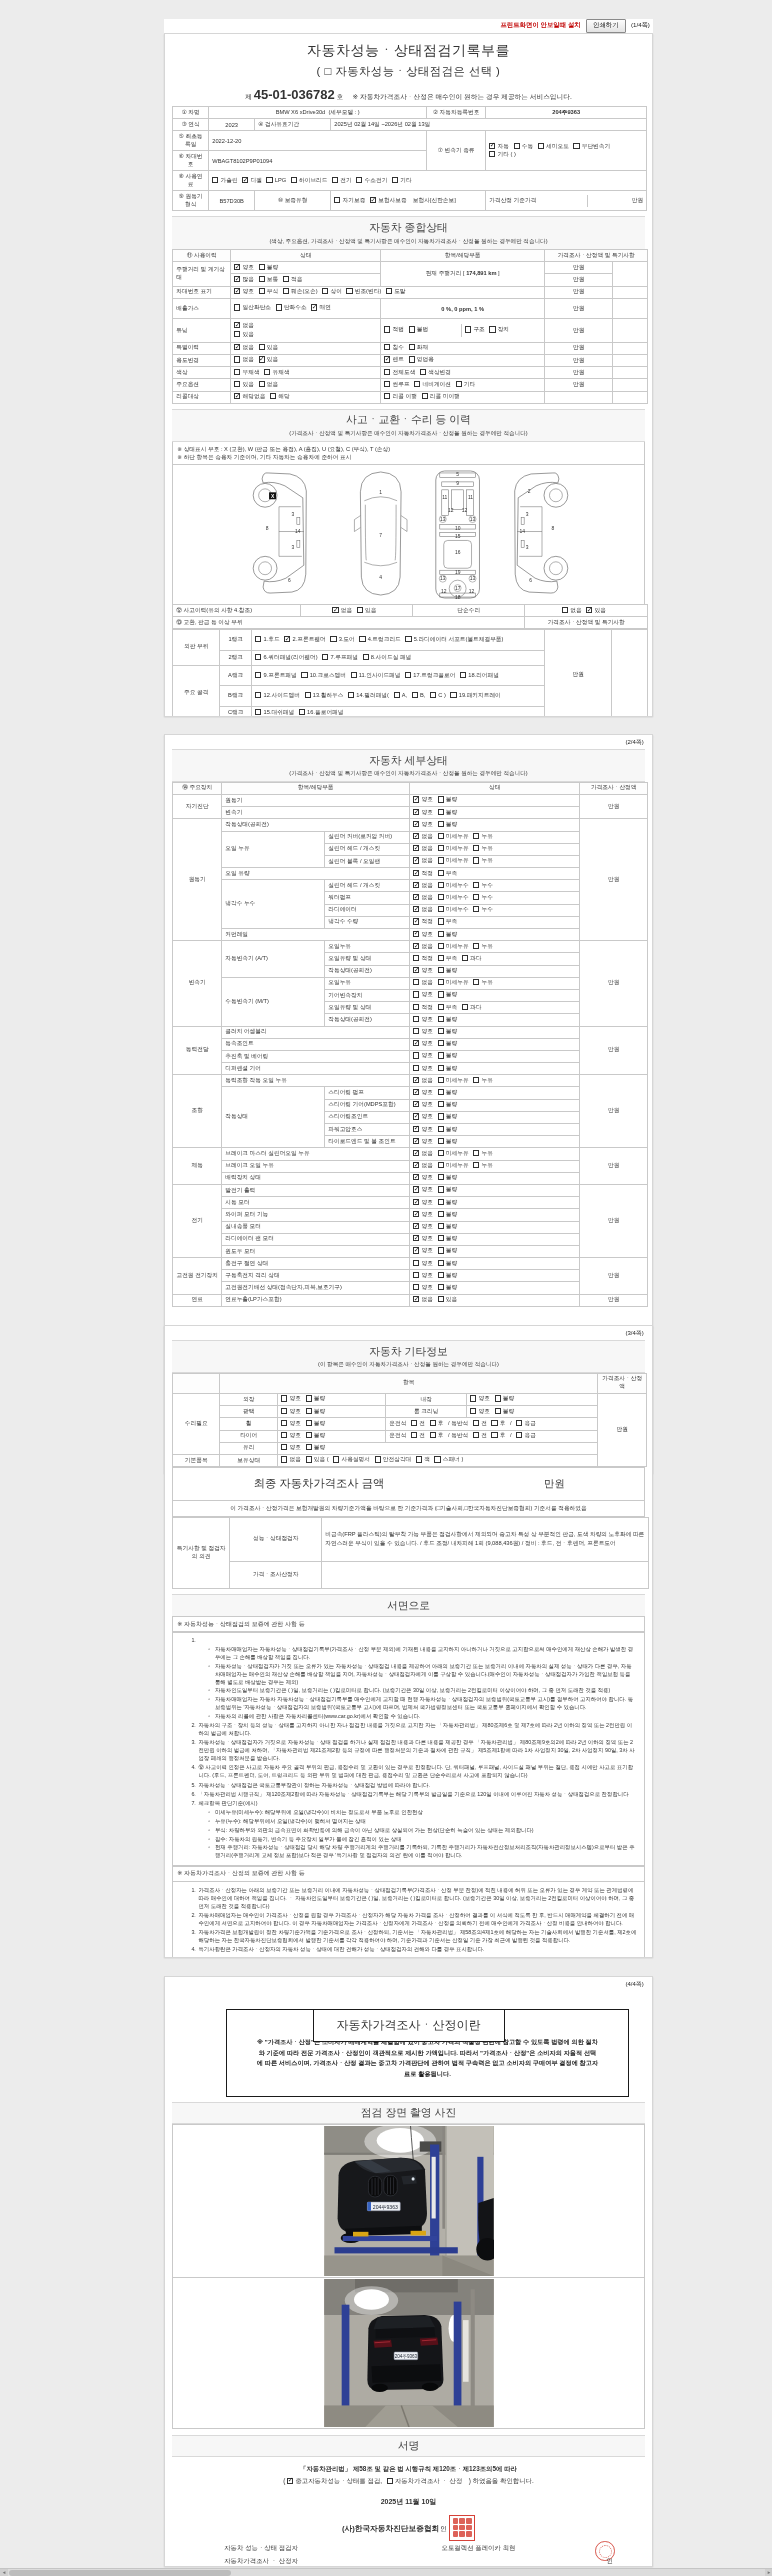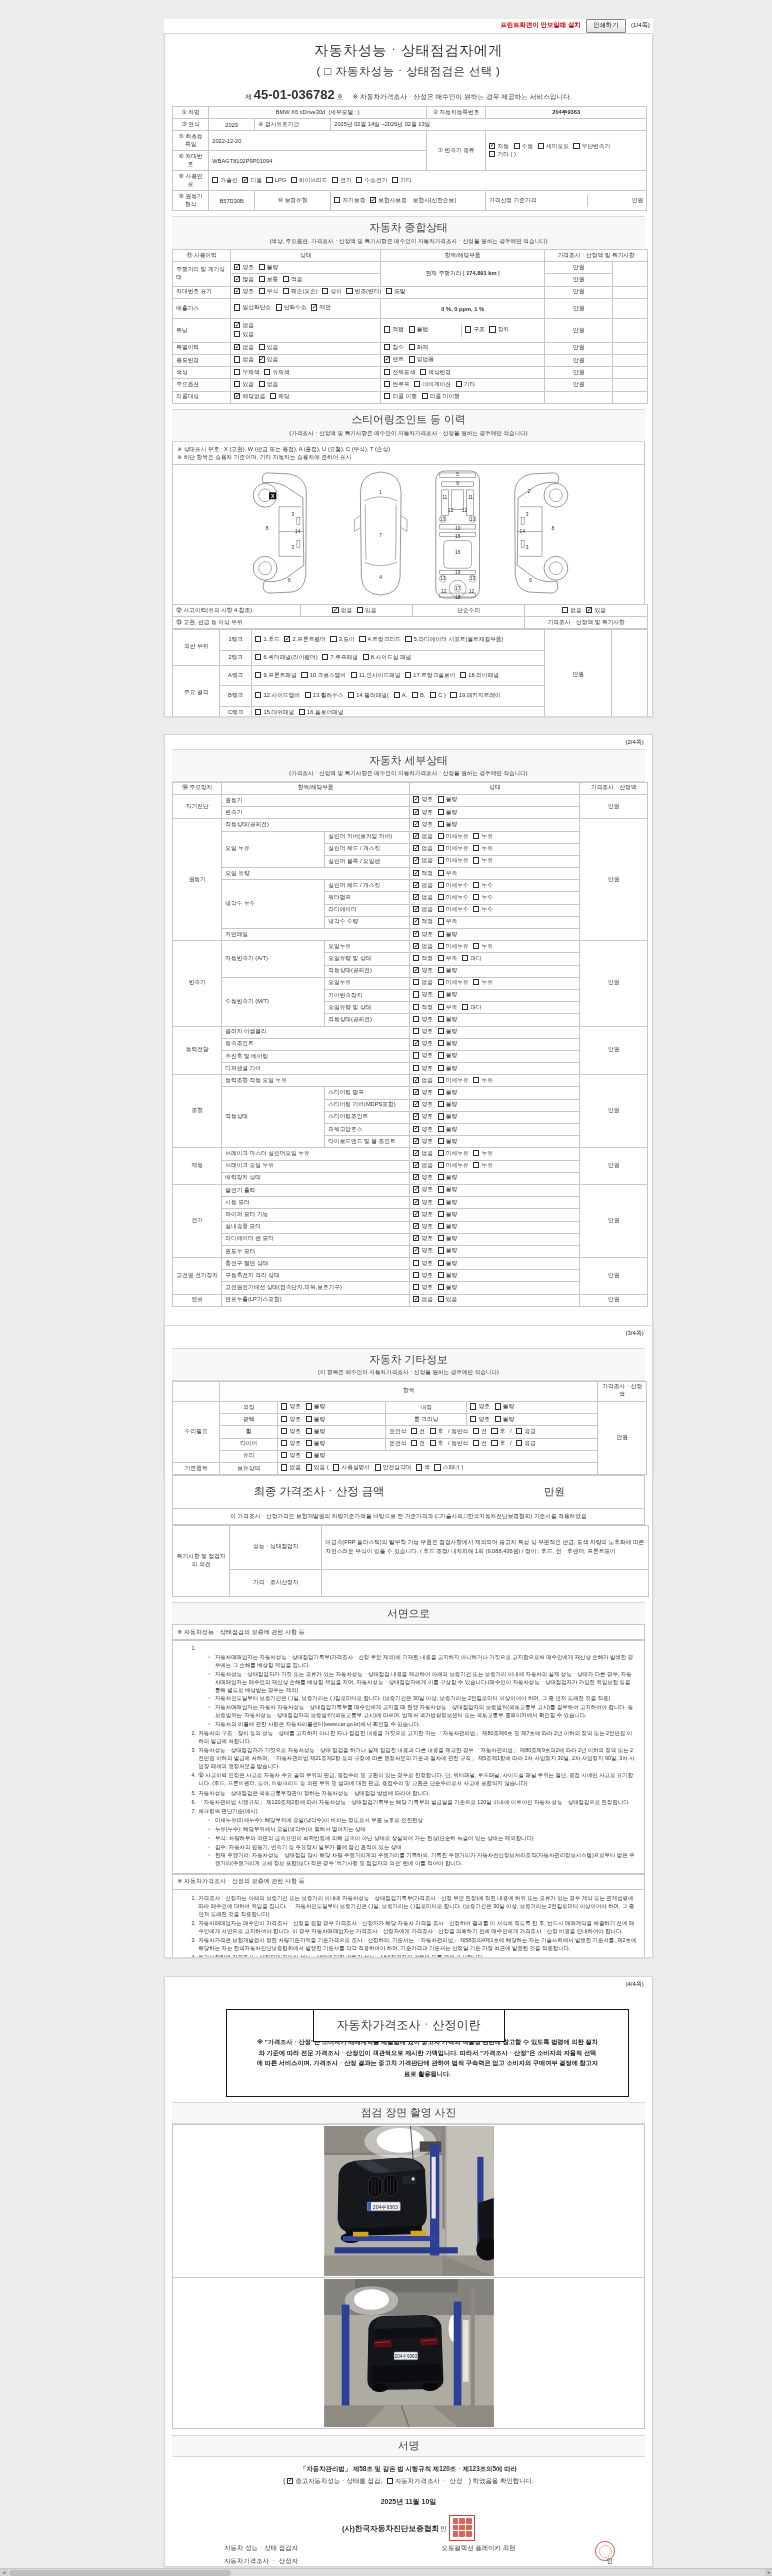--- a/index.html
+++ b/index.html
@@ -93,21 +93,21 @@
 </head>
 <body>
 
 <div id="toolbar" class="abs">
   <span class="notice">프린트화면이 안보일때 설치</span>
   <button class="printbtn">인쇄하기</button>
   <span class="pageno">(1/4쪽)</span>
 </div>
 
 <div id="page1" class="page abs">
-  <div class="doctitle">자동차성능ㆍ상태점검자에게</div>
+  <div class="doctitle">자동차성능ㆍ상태점검기록부를</div>
   <div class="docsub">(  □ 자동차성능ㆍ상태점검은 선택  )</div>
   <div class="docno">
     <span>제</span>
     <b>45-01-036782</b>
     <span>호</span>
     &nbsp;&nbsp;&nbsp;
     <span>※ 자동차가격조사ㆍ산정은 매수인이 원하는 경우 제공하는 서비스입니다.</span>
   </div>
 
 
@@ -262,21 +262,21 @@
       <td>리콜대상</td>
       <td><span class="opt"><span class="cb ck"></span><span>해당없음</span></span><span class="opt"><span class="cb"></span><span>해당</span></span></td>
       <td><span class="opt"><span class="cb"></span><span>리콜 이행</span></span><span class="opt"><span class="cb"></span><span>리콜 미이행</span></span></td>
       <td></td>
       <td></td>
     </tr>
   </tbody>
     </table>
 
   <div class="band">
-    <h2>스티어링조인트 등 이력</h2>
+    <h2>사고ㆍ교환ㆍ수리 등 이력</h2>
     <div class="bnote">(가격조사ㆍ산정액 및 특기사항은 매수인이 자동차가격조사ㆍ산정을 원하는 경우에만 적습니다)</div>
   </div>
 
   <div class="legendbox">
     <div>※ 상태표시 부호 : X (교환), W (판금 또는 용접), A (흠집), U (요철), C (부식), T (손상)</div>
     <div>※ 하단 항목은 승용차 기준이며, 기타 자동차는 승용차에 준하여 표시</div>
   </div>
 
   <div class="diagwrap">
     <svg width="475" height="133" viewBox="0 0 930 268" style="font-size:12px">
@@ -639,21 +639,21 @@
           <td class="icell" colspan="2">연료누출(LP가스포함)</td>
           <td class="stcell"><span class="opt"><span class="cb ck"></span><span>없음</span></span><span class="opt"><span class="cb"></span><span>있음</span></span></td>
           <td class="pcell" rowspan="1">만원</td>
         </tr>
       </tbody>
   </table>
 </div>
 
 <div id="page3" class="page abs">
   <div class="pagelabel">(3/4쪽)</div>
-  <div class="band" style="margin-top:8px">
+  <div class="band" style="margin-top:0">
     <h2>자동차 기타정보</h2>
     <div class="bnote">(이 항목은 매수인이 자동차가격조사ㆍ산정을 원하는 경우에만 적습니다)</div>
   </div>
   <table class="t">
     <colgroup>
         <col style="width:47px">
         <col style="width:58px">
         <col style="width:108px">
         <col style="width:81px">
         <col style="width:131px">
@@ -696,21 +696,21 @@
     <tr>
       <td class="center">기본품목</td>
       <td class="center">보유상태</td>
       <td colspan="3"><span class="opt"><span class="cb"></span><span>없음</span></span><span class="opt"><span class="cb"></span><span>있음 (</span></span><span class="opt"><span class="cb"></span><span>사용설명서</span></span><span class="opt"><span class="cb"></span><span>안전삼각대</span></span><span class="opt"><span class="cb"></span><span>잭</span></span><span class="opt"><span class="cb"></span><span>스패너 )</span></span></td>
     </tr>
   </tbody>
     </table>
 
   <div class="finalbox">
     <div class="finalrow">
-      <div class="ftitle">최종 가격조사ㆍ산정 금액</div>
+      <div class="ftitle">최종 자동차가격조사 금액</div>
       <div class="fman">만원</div>
     </div>
     <div class="basisnote">이 가격조사ㆍ산정가격은 보험개발원의 차량기준가액을 바탕으로 한 기준가격과 (□기술사회,□한국자동차진단보증협회) 기준서를 적용하였음</div>
   </div>
 
   <table class="t">
     <colgroup>
         <col style="width:57px">
         <col style="width:92px">
         <col style="width:327px">

